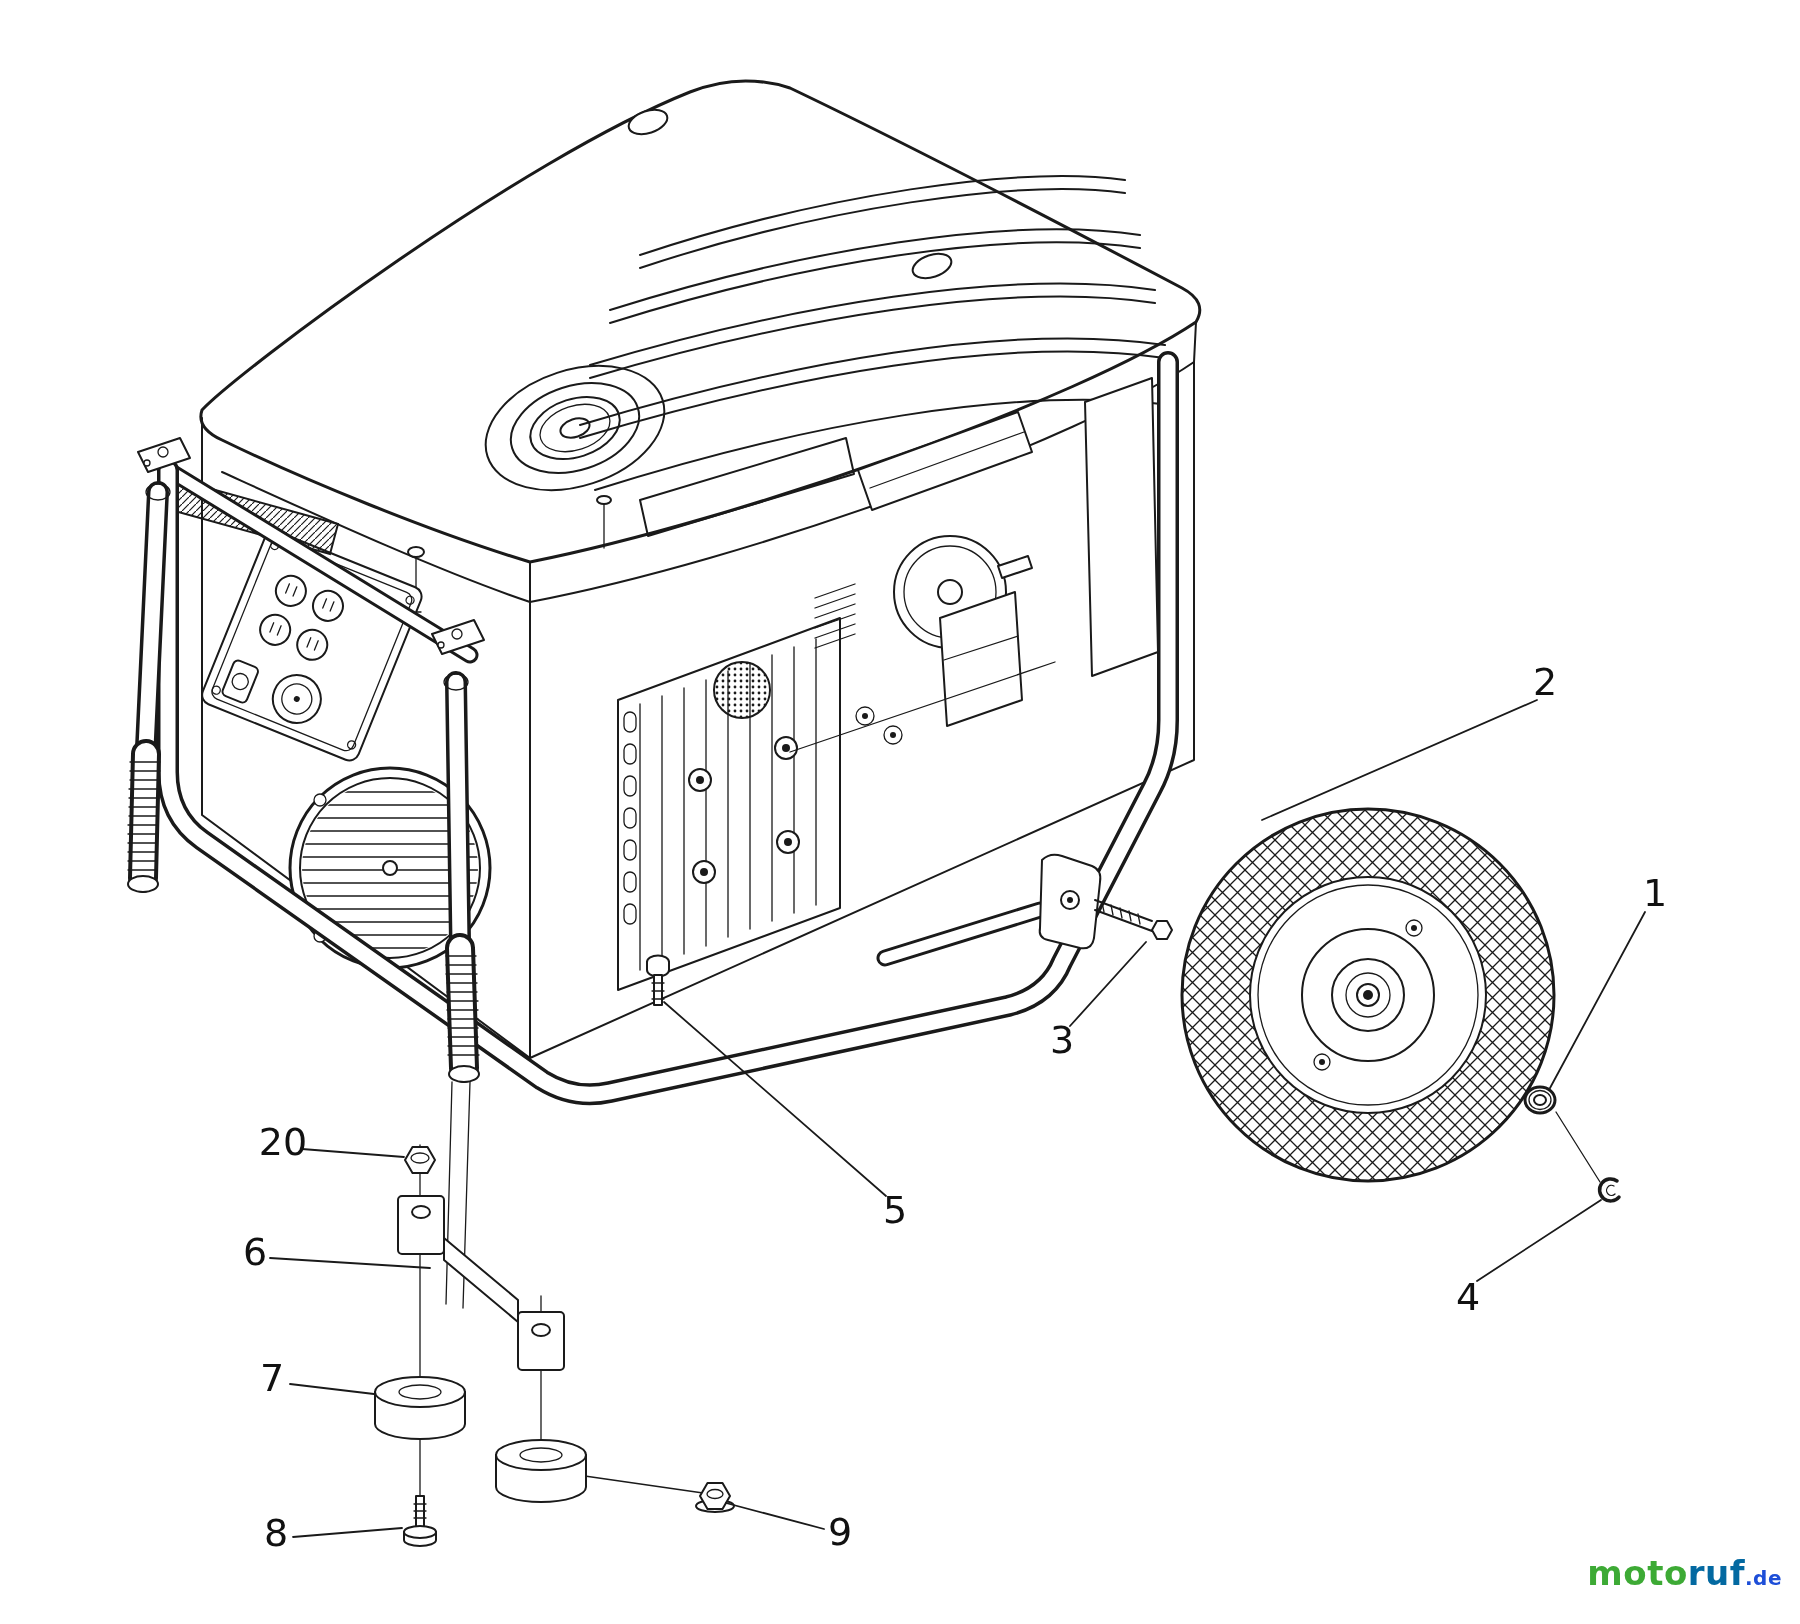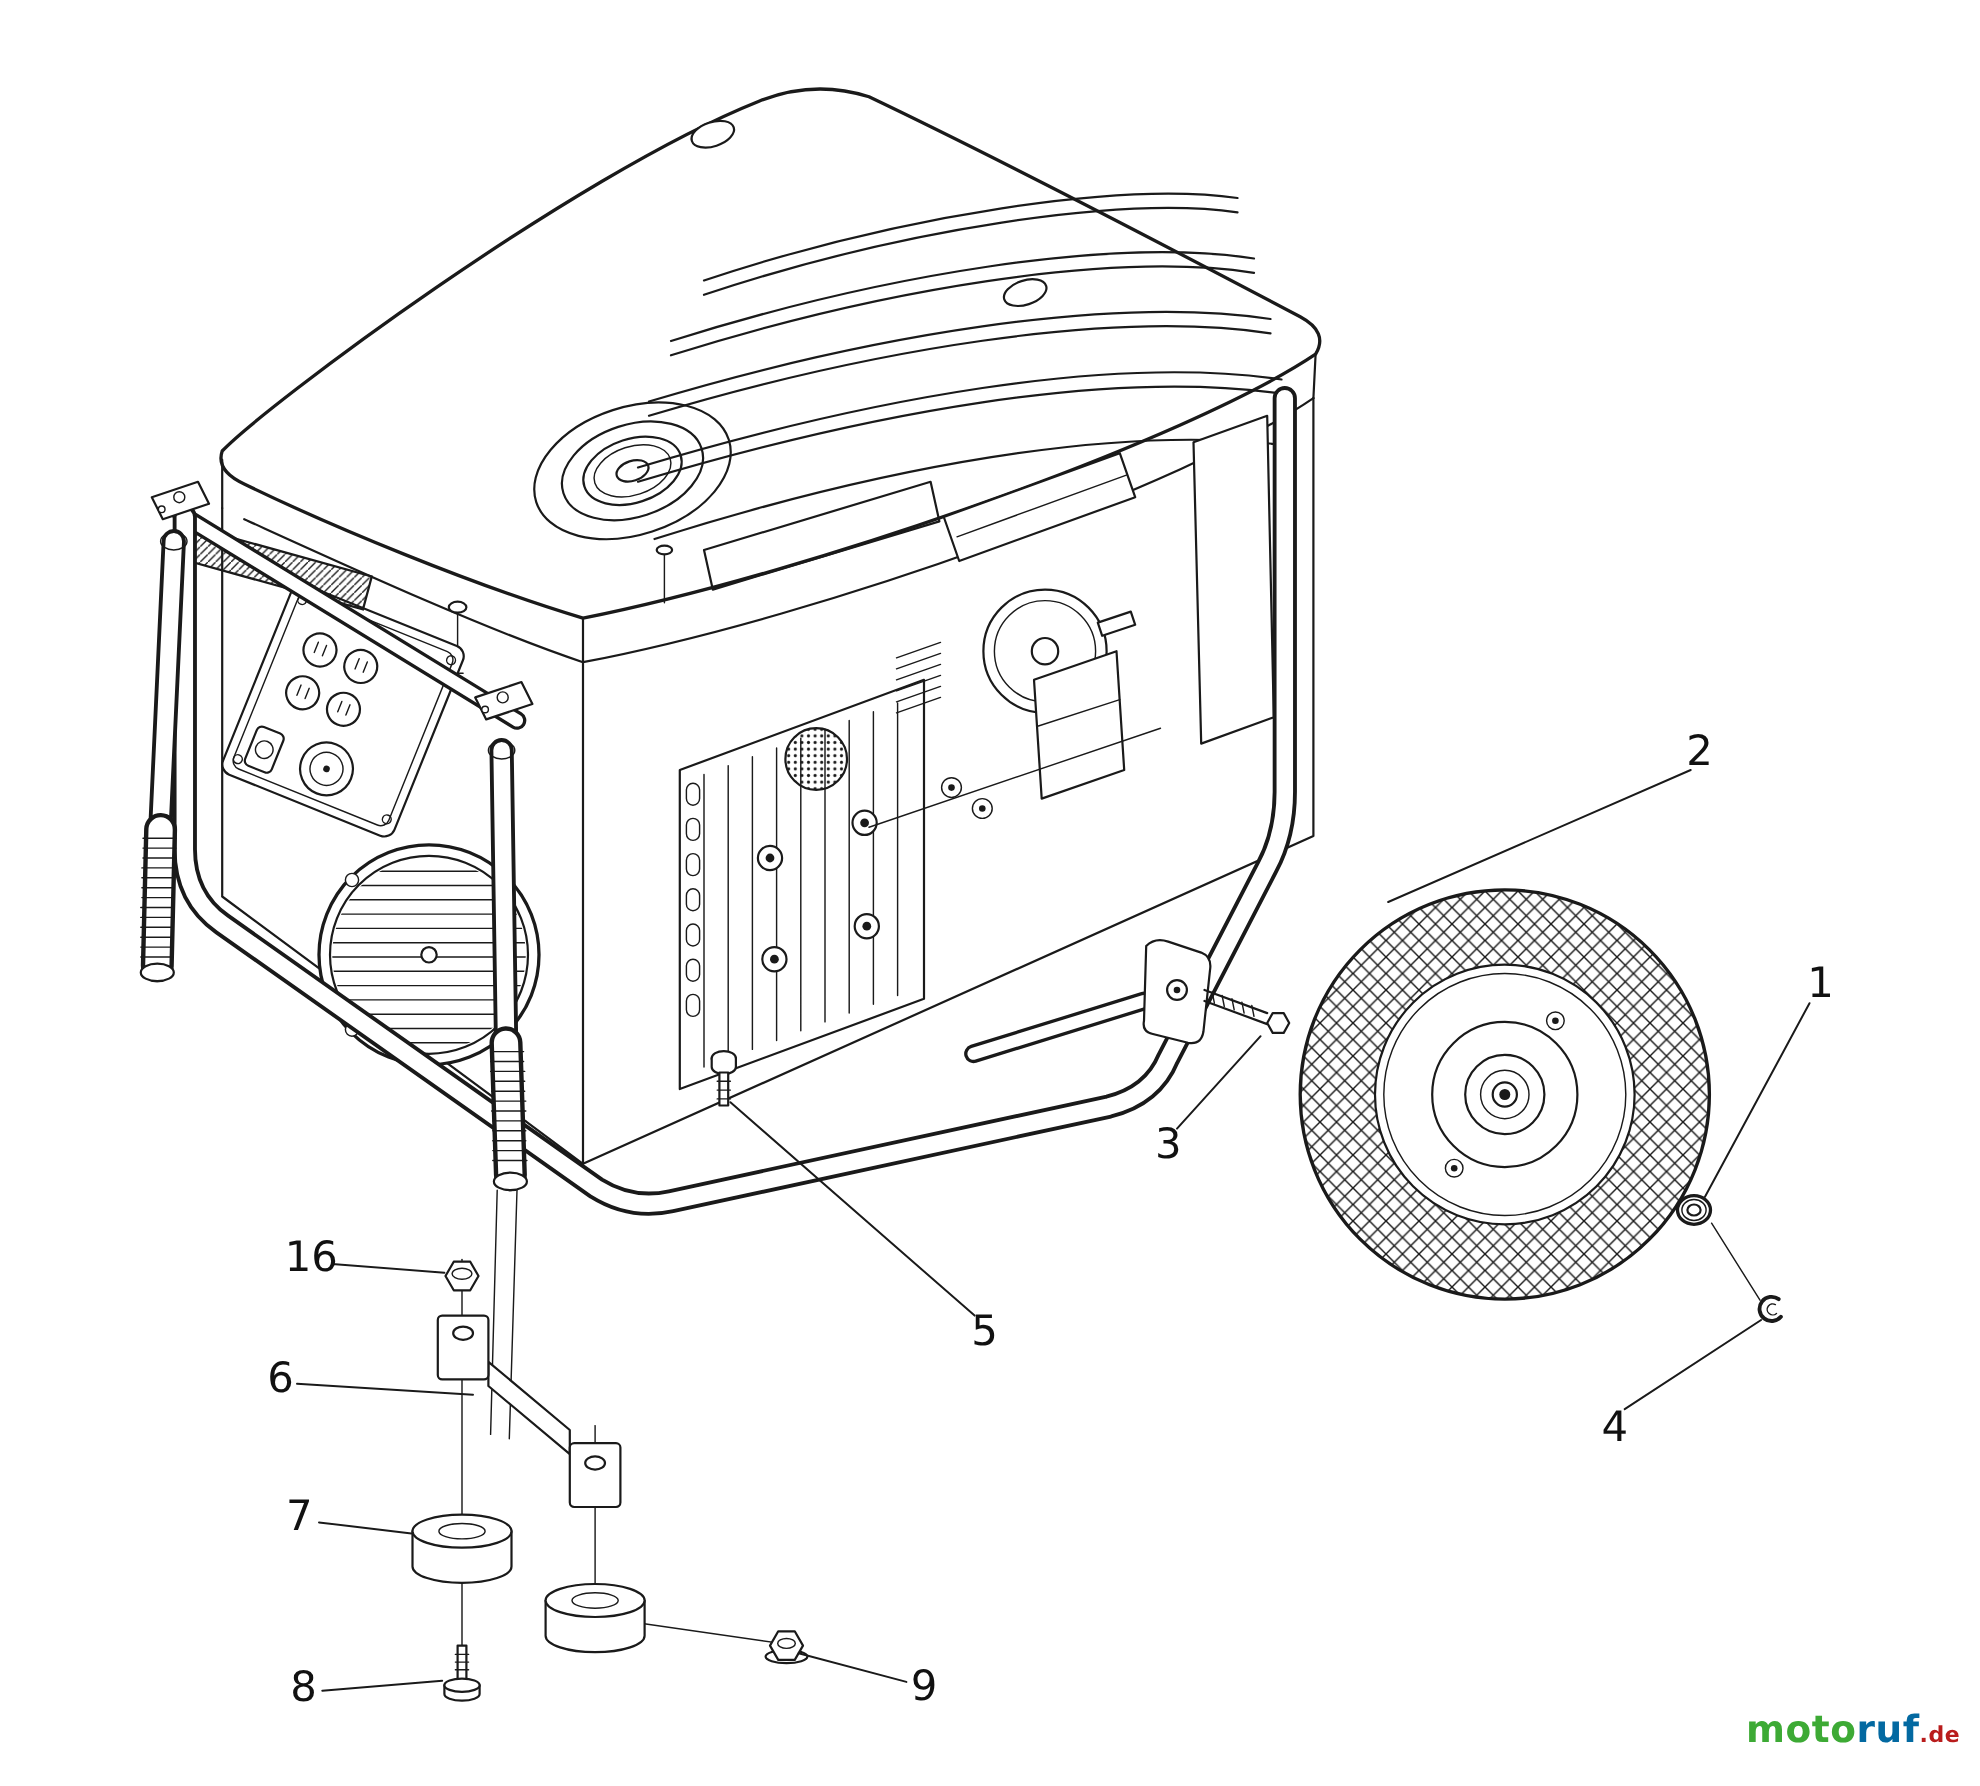--- a/index.html
+++ b/index.html
@@ -17,21 +17,21 @@
   .railI{stroke:#ffffff;fill:none;stroke-width:11;stroke-linecap:round;}
   .gripO{stroke:#1a1a1a;fill:none;stroke-width:30;stroke-linecap:round;}
   .gripI{stroke:#ffffff;fill:none;stroke-width:22;stroke-linecap:round;}
   .ld{stroke:#1a1a1a;stroke-width:1.8;fill:none;stroke-linecap:round;}
   .callout{position:absolute;transform:translate(-50%,-50%);font-size:38px;color:#111;
            font-family:"DejaVu Sans",sans-serif;user-select:none;}
   .logo{position:absolute;right:18px;top:1556px;font-weight:700;font-size:34px;line-height:1;
         font-family:"DejaVu Sans",sans-serif;letter-spacing:0.5px;}
   .logo .m1{color:#3daa35;margin-top:32px;}
   .logo .m2{color:#0369a1;}
-  .logo .m3{color:#b91c1c;font-size:20px;font-weight:700;}
+  .logo .m3{color:#1d4ed8;font-size:20px;font-weight:700;}
 </style>
 </head>
 <body>
 
 <div class="stage">
 
 <svg width="1800" height="1624" viewBox="0 0 1800 1624">
   <defs>
     <pattern id="knurl" width="15" height="15" patternUnits="userSpaceOnUse">
       <path d="M0,15 L15,0 M0,0 L15,15" stroke="#1a1a1a" stroke-width="1.3" fill="none"></path>
@@ -306,17 +306,17 @@
 
 <div class="callout" style="left:1655px;top:893px">1</div>
 <div class="callout" style="left:1545px;top:682px">2</div>
 <div class="callout" style="left:1062px;top:1040px">3</div>
 <div class="callout" style="left:1468px;top:1297px">4</div>
 <div class="callout" style="left:895px;top:1210px">5</div>
 <div class="callout" style="left:255px;top:1252px">6</div>
 <div class="callout" style="left:272px;top:1378px">7</div>
 <div class="callout" style="left:276px;top:1533px">8</div>
 <div class="callout" style="left:840px;top:1532px">9</div>
-<div class="callout" style="left:283px;top:1142px">16</div>
+<div class="callout" style="left:283px;top:1142px">20</div>
 
 <div class="logo"><span class="m1">moto</span><span class="m2">ruf</span><span class="m3">.de</span></div>
 
 </div>
 
 </body></html>

